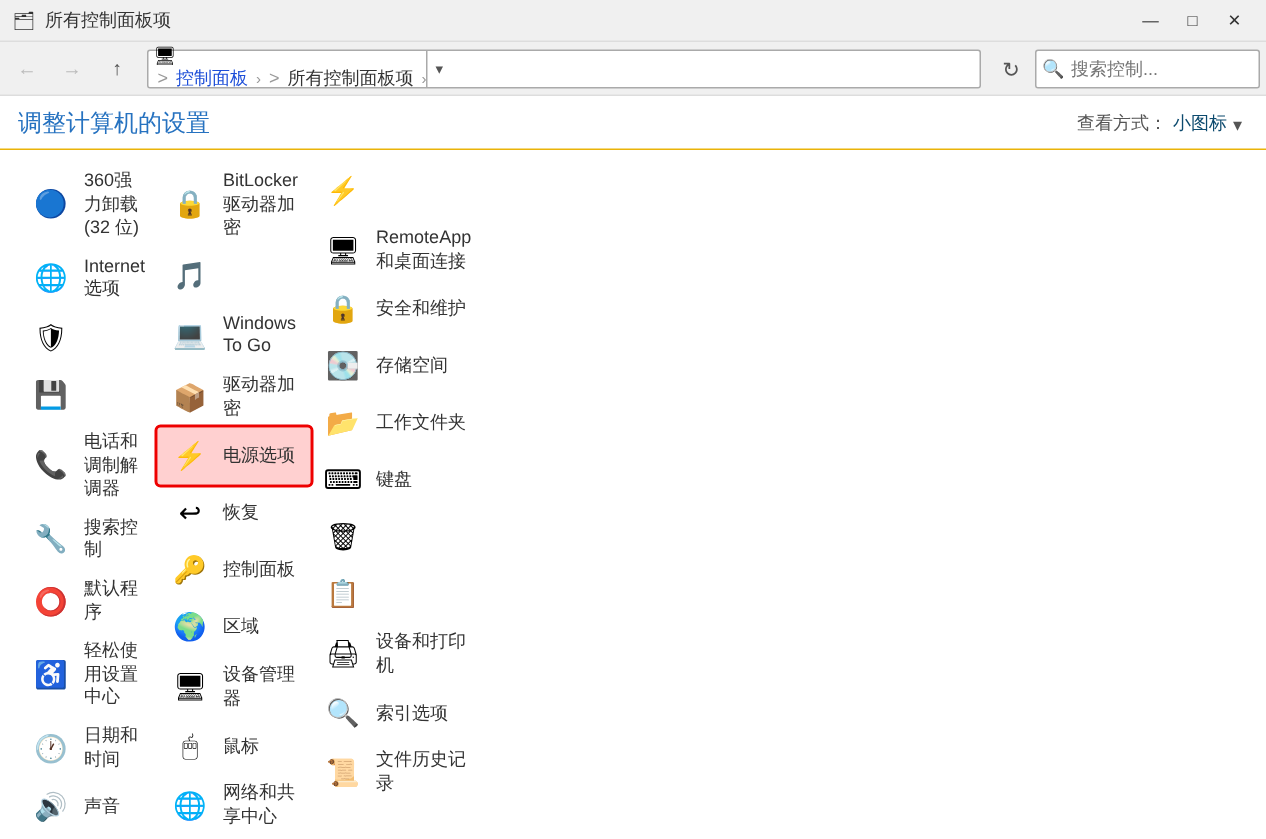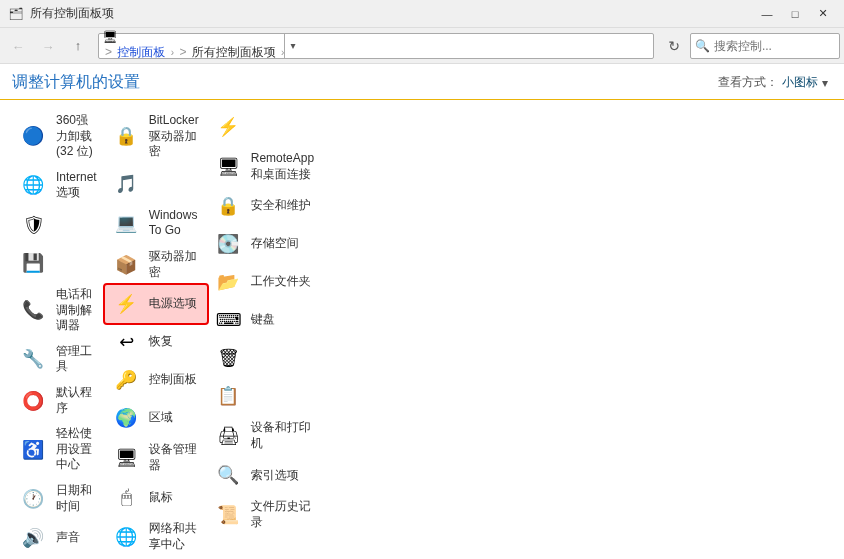--- a/index.html
+++ b/index.html
@@ -284,21 +284,21 @@
           </div>
           <div class="control-item">
             <div class="item-icon" style="font-size: 18px;">💾</div>
           </div>
           <div class="control-item">
             <div class="item-icon" style="font-size: 18px;">📞</div>
             <span class="item-label">电话和调制解调器</span>
           </div>
           <div class="control-item">
             <div class="item-icon" style="font-size: 18px;">🔧</div>
-            <span class="item-label">管理工具</span>
+            <span class="item-label">搜索控制</span>
           </div>
           <div class="control-item">
             <div class="item-icon" style="font-size: 18px;">⭕</div>
             <span class="item-label">默认程序</span>
           </div>
           <div class="control-item">
             <div class="item-icon" style="font-size: 18px;">♿</div>
             <span class="item-label">轻松使用设置中心</span>
           </div>
           <div class="control-item">

